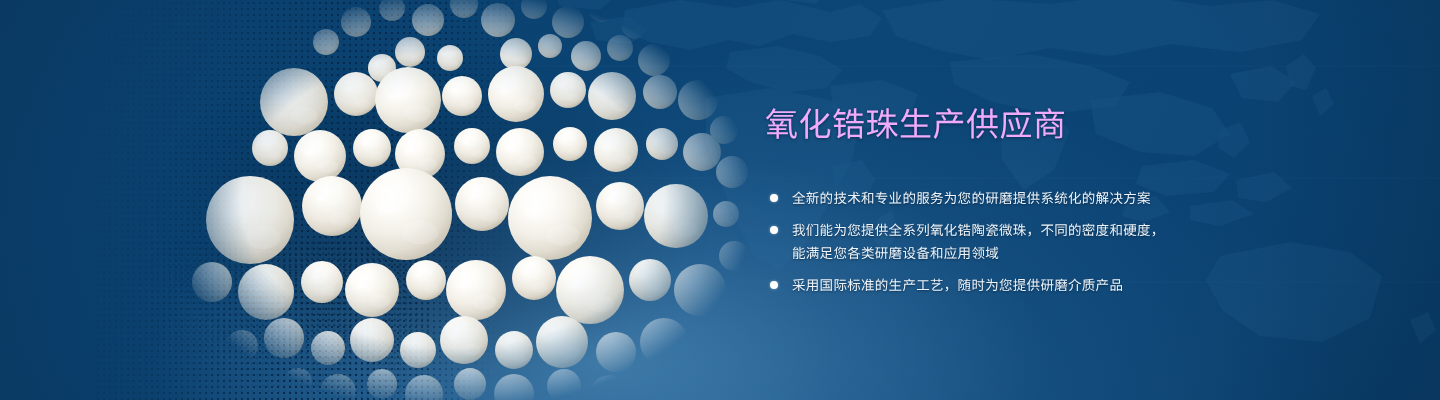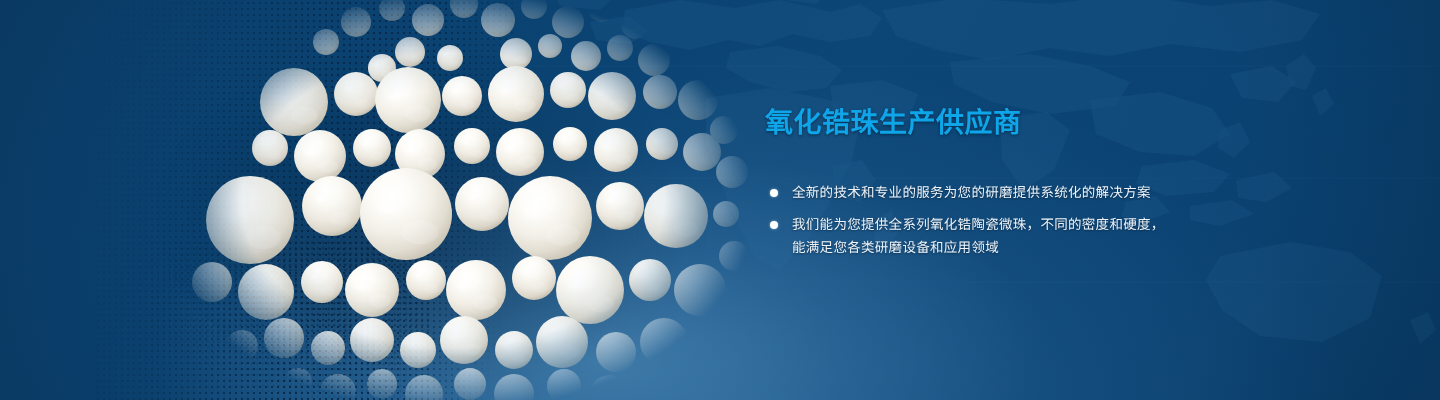--- a/index.html
+++ b/index.html
@@ -71,24 +71,24 @@
   .beads svg{width:100%;height:100%;display:block;}
 
   
   .copy{
     position:absolute;
     left:765px; top:108px;
     width:470px;
   }
   .headline{
     margin:0;
-    color:#0ea5e9;
-    font-size:28px;
+    color:#f0abfc;
+    font-size:33px;
     line-height:1.05;
-    font-weight:700;
+    font-weight:400;
     letter-spacing:.5px;
     text-shadow:0 1px 3px rgba(0,20,40,.55);
     white-space:nowrap;
   }
   .bullets{
     list-style:none;
     margin:44px 0 0 0;
     padding:0;
   }
   .bullet{
@@ -329,17 +329,21 @@
         <span class="dot"></span>
         <span>全新的技术和专业的服务为您的研磨提供系统化的解决方案</span>
       </li>
 
       <li class="bullet">
         <span class="dot"></span>
         <span>我们能为您提供全系列氧化锆陶瓷微珠，不同的密度和硬度，</span>
         <span class="l2">能满足您各类研磨设备和应用领域</span>
       </li>
 
+      <li class="bullet">
+        <span class="dot"></span>
+        <span>采用国际标准的生产工艺，随时为您提供研磨介质产品</span>
+      </li>
 
     </ul>
   </div>
 
 </div>
 
 </body></html>

